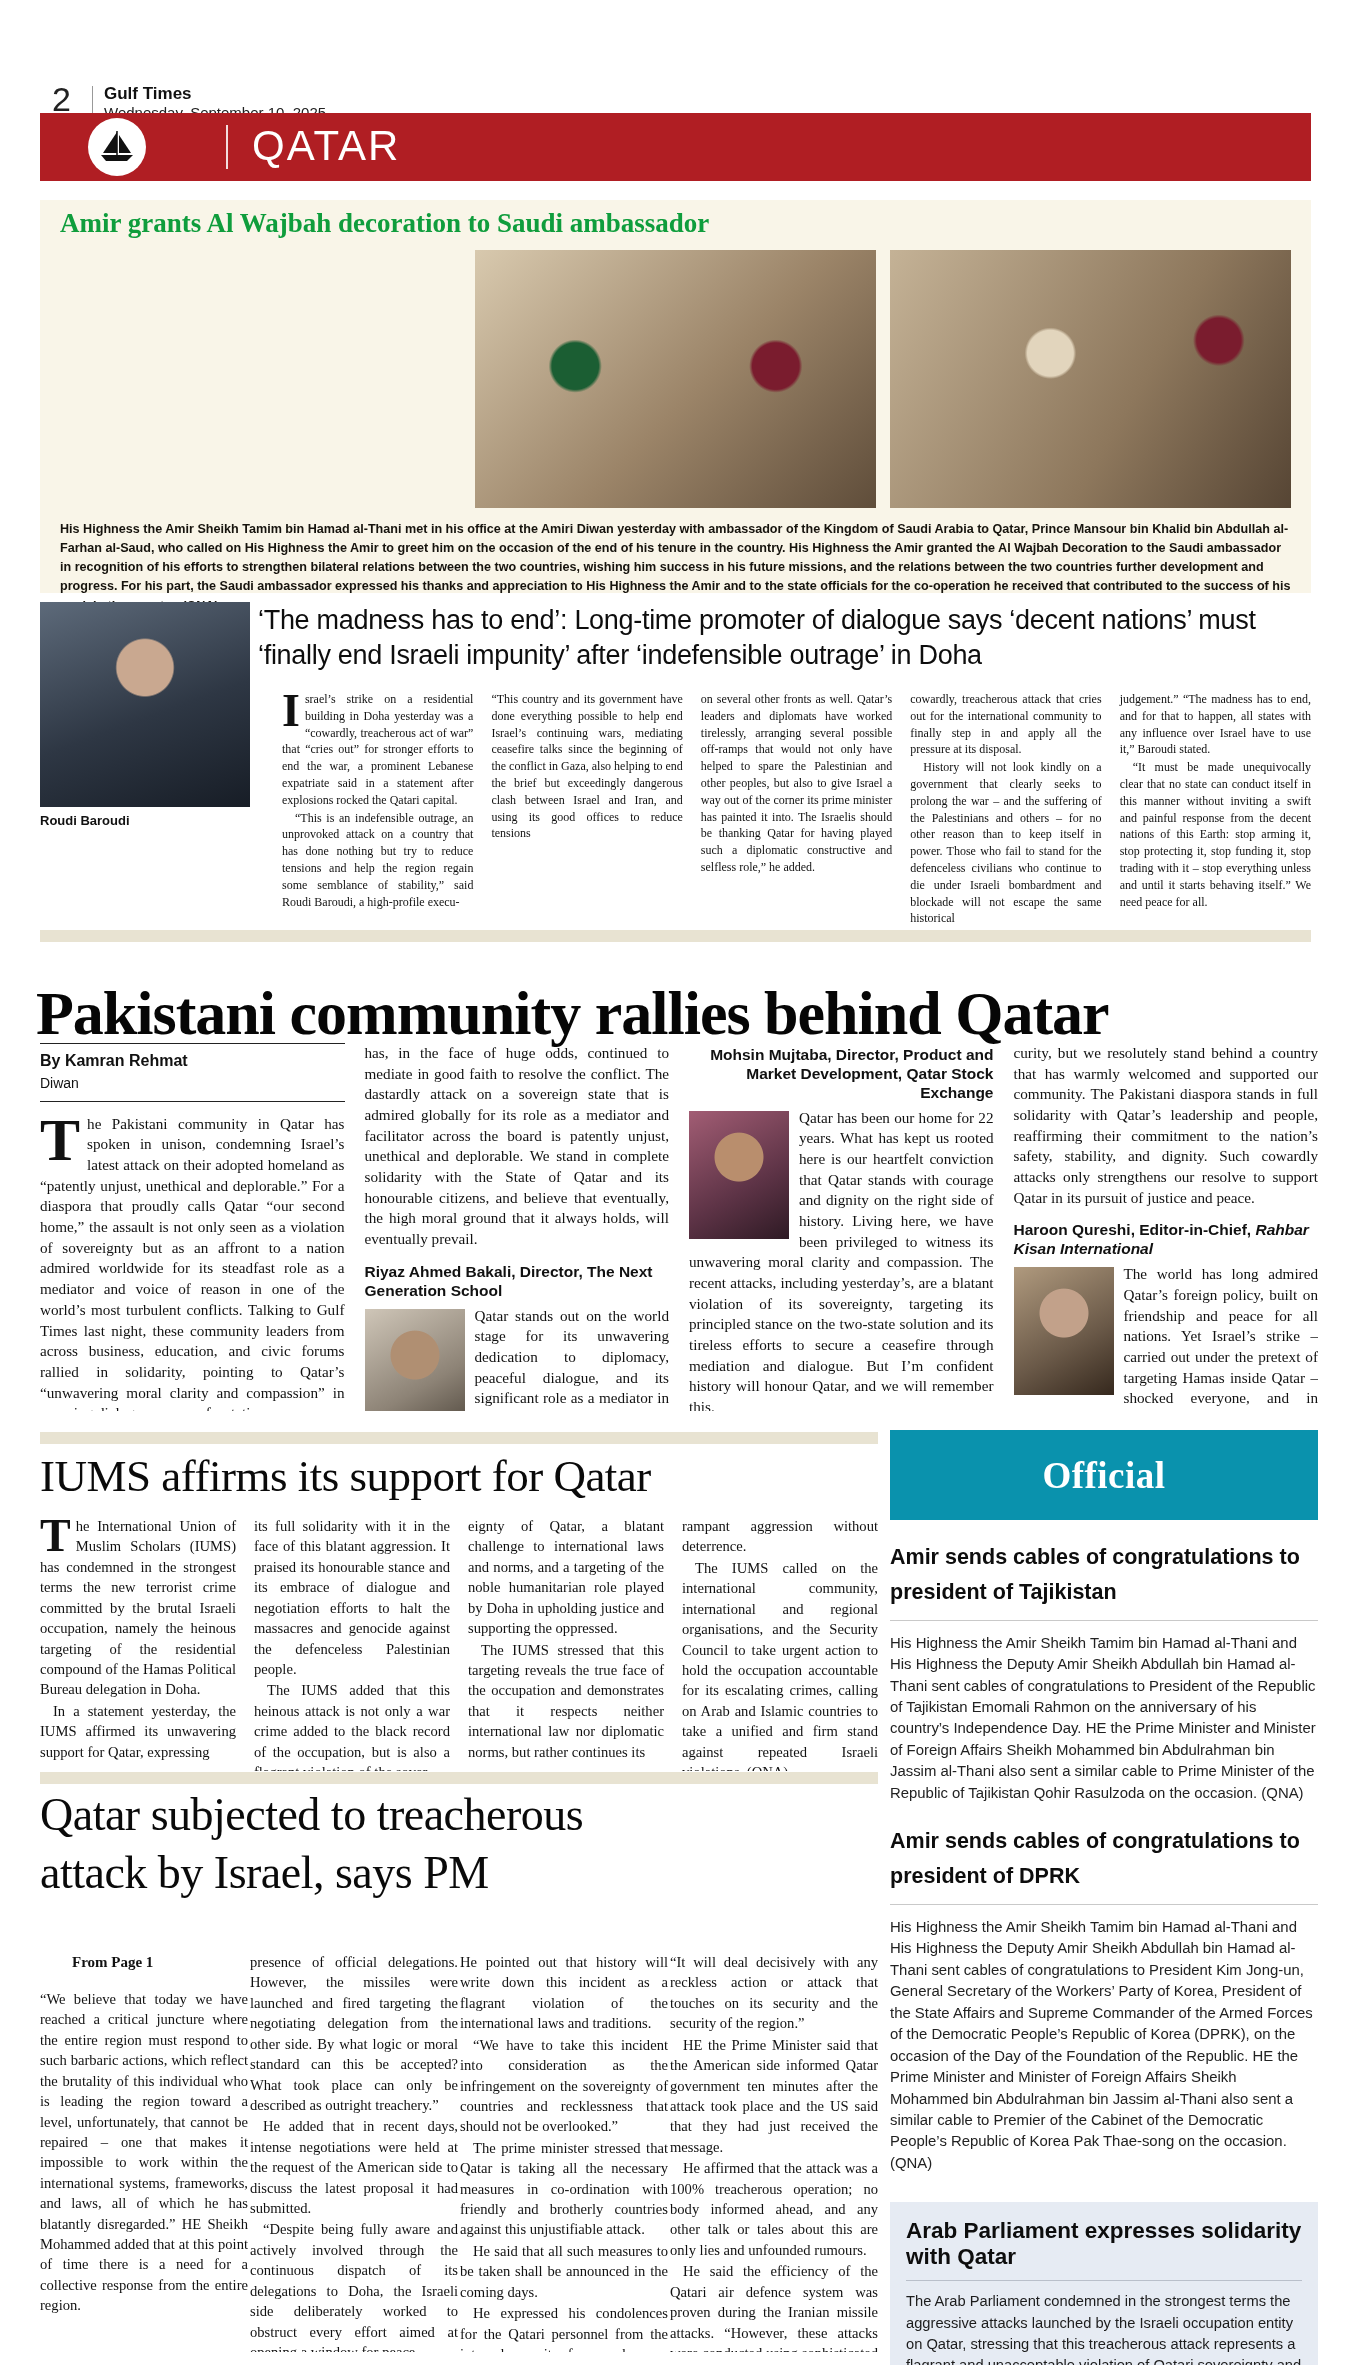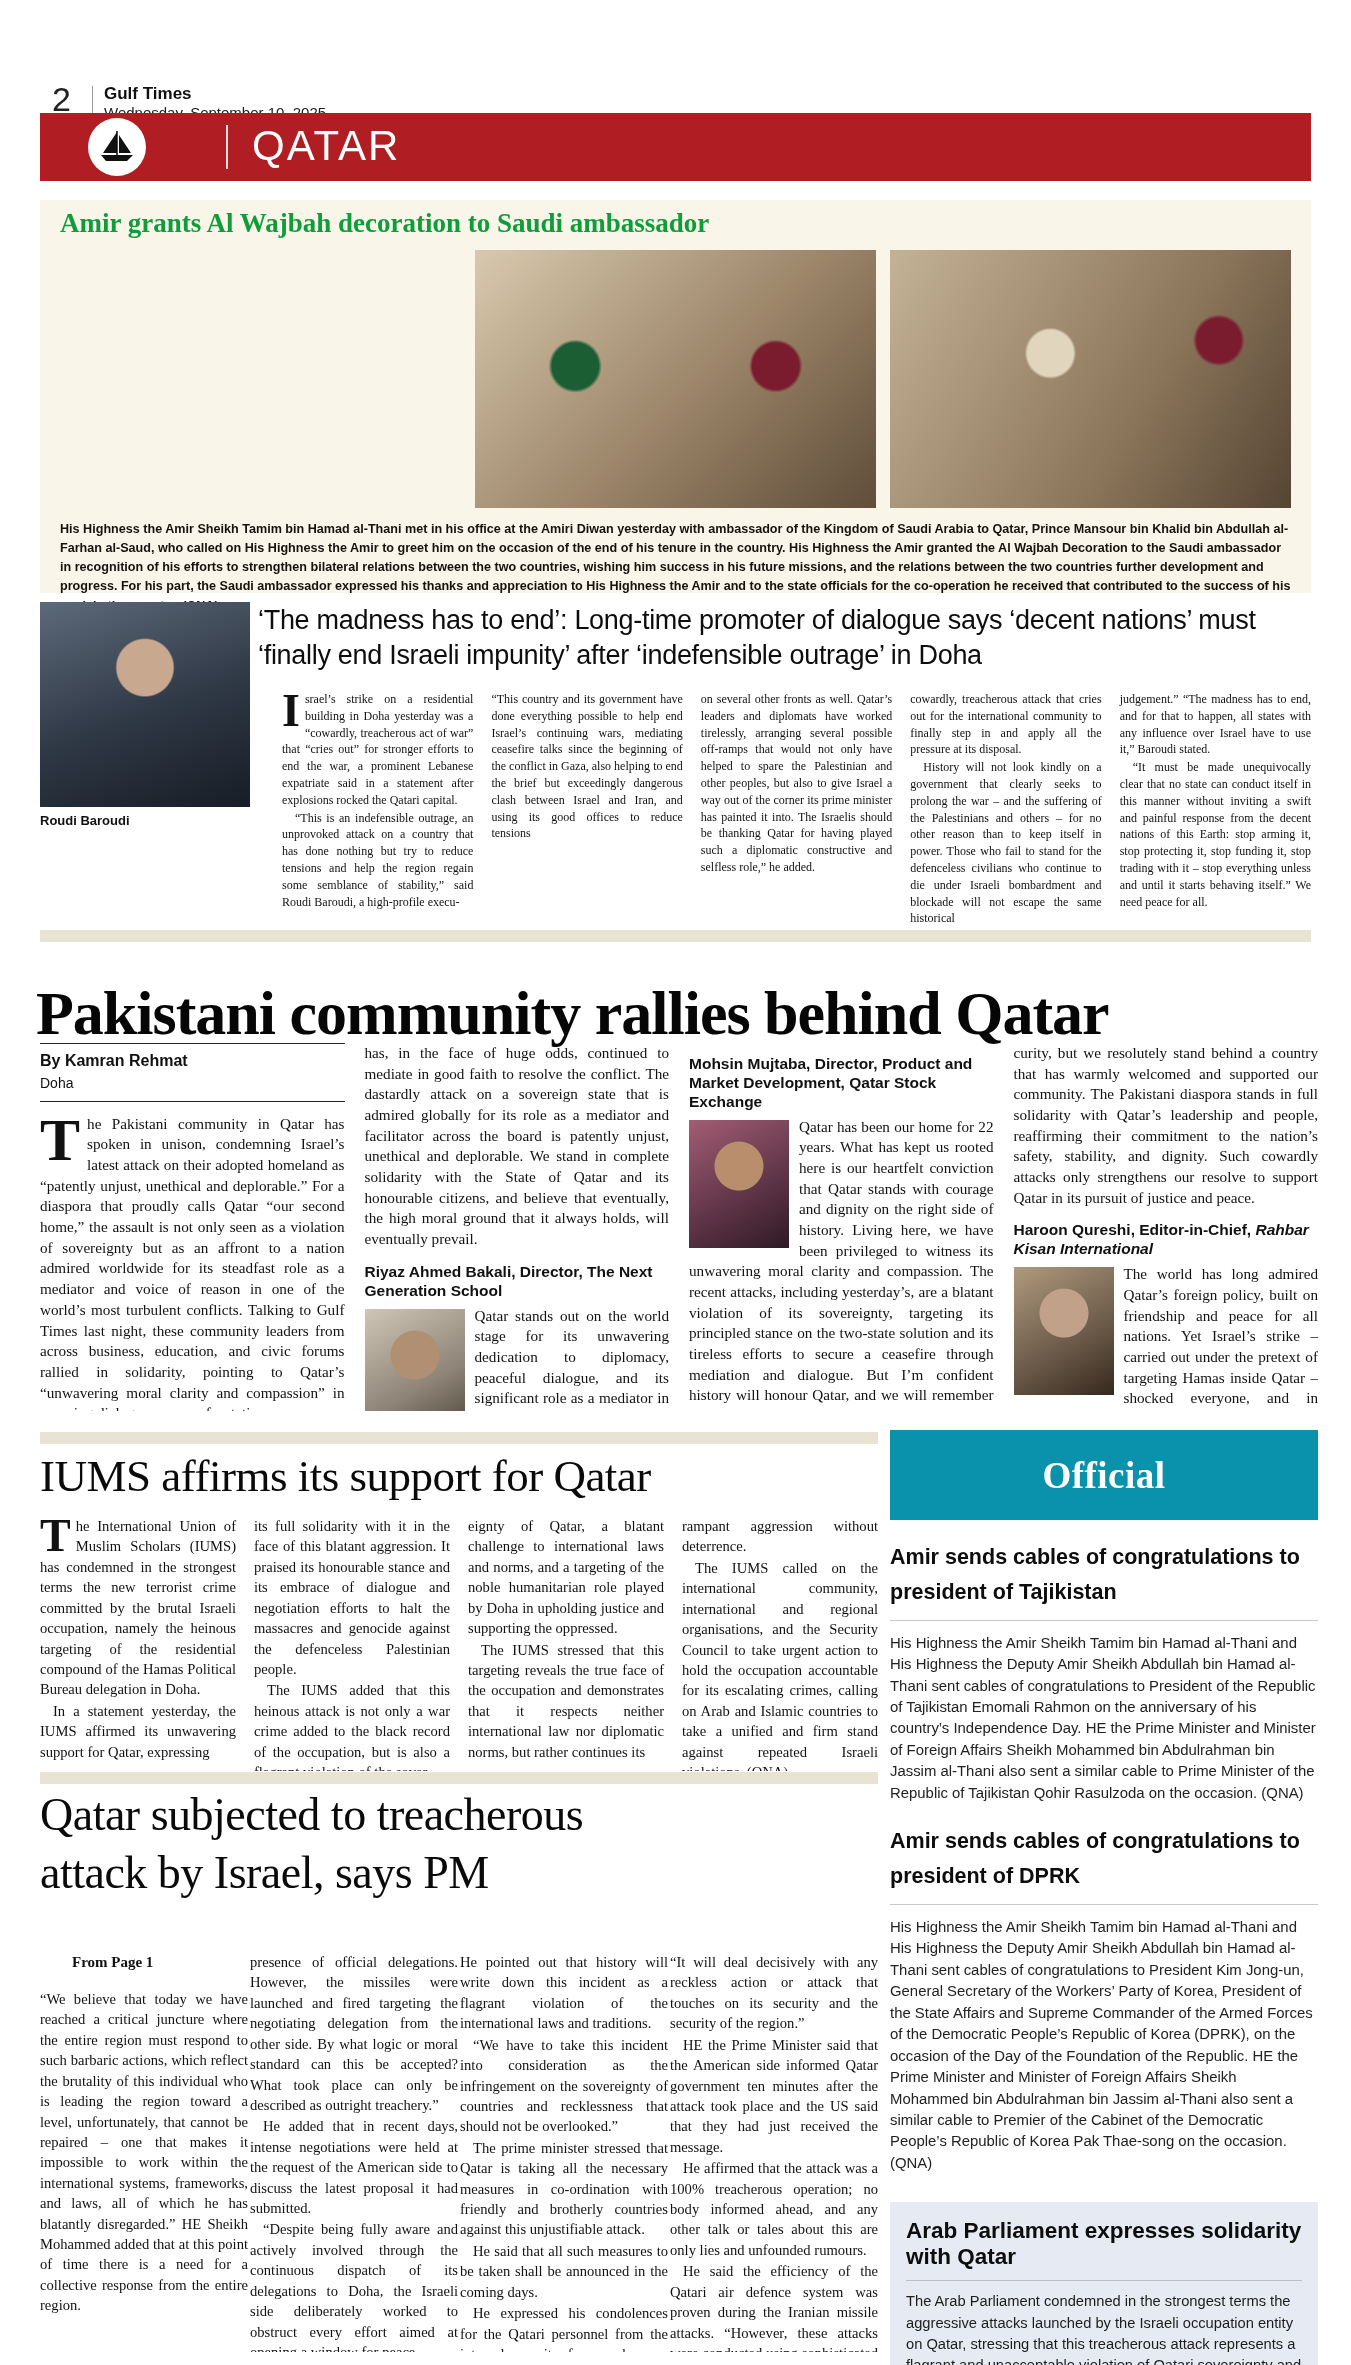--- a/index.html
+++ b/index.html
@@ -137,35 +137,35 @@
     </div>
 </div>
 
 <div class="abs tanbar" style="left:40px;top:930px;width:1271px;"></div>
 
 <div class="abs" id="a3-hl">Pakistani community rallies behind Qatar</div>
 <div class="abs" id="a3-body">
   <div class="col">
     <div class="byline-box">
       <div class="byline-name">By Kamran Rehmat</div>
-      <div class="byline-loc">Doha</div>
+      <div class="byline-loc">Diwan</div>
     </div>
     <div class="lead dc-t">
       <p>The Pakistani community in Qatar has spoken in unison, condemning Israel’s latest attack on their adopted homeland as “patently unjust, unethical and deplorable.” For a diaspora that proudly calls Qatar “our second home,” the assault is not only seen as a violation of sovereignty but as an affront to a nation admired worldwide for its steadfast role as a mediator and voice of reason in one of the world’s most turbulent conflicts. Talking to Gulf Times last night, these community leaders from across business, education, and civic forums rallied in solidarity, pointing to Qatar’s “unwavering moral clarity and compassion” in pursuing dialogue over confrontation.</p>
     </div>
 
   </div>
   <div class="col">
     <p>has, in the face of huge odds, continued to mediate in good faith to resolve the conflict. The dastardly attack on a sovereign state that is admired globally for its role as a mediator and facilitator across the board is patently unjust, unethical and deplorable. We stand in complete solidarity with the State of Qatar and its honourable citizens, and believe that eventually, the high moral ground that it always holds, will eventually prevail.</p>
     <div class="sect-h">Riyaz Ahmed Bakali, Director, The Next Generation School</div>
     <div class="pport pp-riyaz"></div>
     <p>Qatar stands out on the world stage for its unwavering dedication to diplomacy, peaceful dialogue, and its significant role as a mediator in international disputes. Qatar, our beloved second home, serves as a haven of safety and security, consistently demonstrating its genuine desire for peace and harmony. As residents of Qatar, we express our strongest condemnation of the Israeli infringement upon Qatar’s sovereignty and territorial integrity. Such actions undermine the principles upon which Qatar was founded and threaten the peace and security that we, as a community, cherish.</p>
   </div>
   <div class="col">
-    <div class="sect-h" style="margin-top:12px;">Mohsin Mujtaba, Director, Product and Market Development, Qatar Stock Exchange</div>
+    <div class="sect-h" style="margin-top:3px;text-align:right;">Mohsin Mujtaba, Director, Product and Market Development, Qatar Stock Exchange</div>
     <div class="pport pp-mohsin"></div>
     <p>Qatar has been our home for 22 years. What has kept us rooted here is our heartfelt conviction that Qatar stands with courage and dignity on the right side of history. Living here, we have been privileged to witness its unwavering moral clarity and compassion. The recent attacks, including yesterday’s, are a blatant violation of its sovereignty, targeting its principled stance on the two-state solution and its tireless efforts to secure a ceasefire through mediation and dialogue. But I’m confident history will honour Qatar, and we will remember this.</p>
 
   </div>
   <div class="col">
     <p>curity, but we resolutely stand behind a country that has warmly welcomed and supported our community. The Pakistani diaspora stands in full solidarity with Qatar’s leadership and people, reaffirming their commitment to the nation’s safety, stability, and dignity. Such cowardly attacks only strengthens our resolve to support Qatar in its pursuit of justice and peace.</p>
     <div class="sect-h"><span>Haroon Qureshi, Editor-in-Chief, </span><span class="it">Rahbar Kisan International</span></div>
     <div class="pport pp-haroon"></div>
     <p>The world has long admired Qatar’s foreign policy, built on friendship and peace for all nations. Yet Israel’s strike – carried out under the pretext of targeting Hamas inside Qatar – shocked everyone, and in reality, it must be seen as an attack on Qatar itself. Striking civilian areas and innocent people has always been Israel’s calling, and this latest act is nothing short of criminal, deserving the strongest condemnation. I pray that God keeps Qatar as a beacon of peace in the world, gives it the strength to stand firm against fascist regimes like Israel, and continues to protect and support this nation.</p>
   </div>

